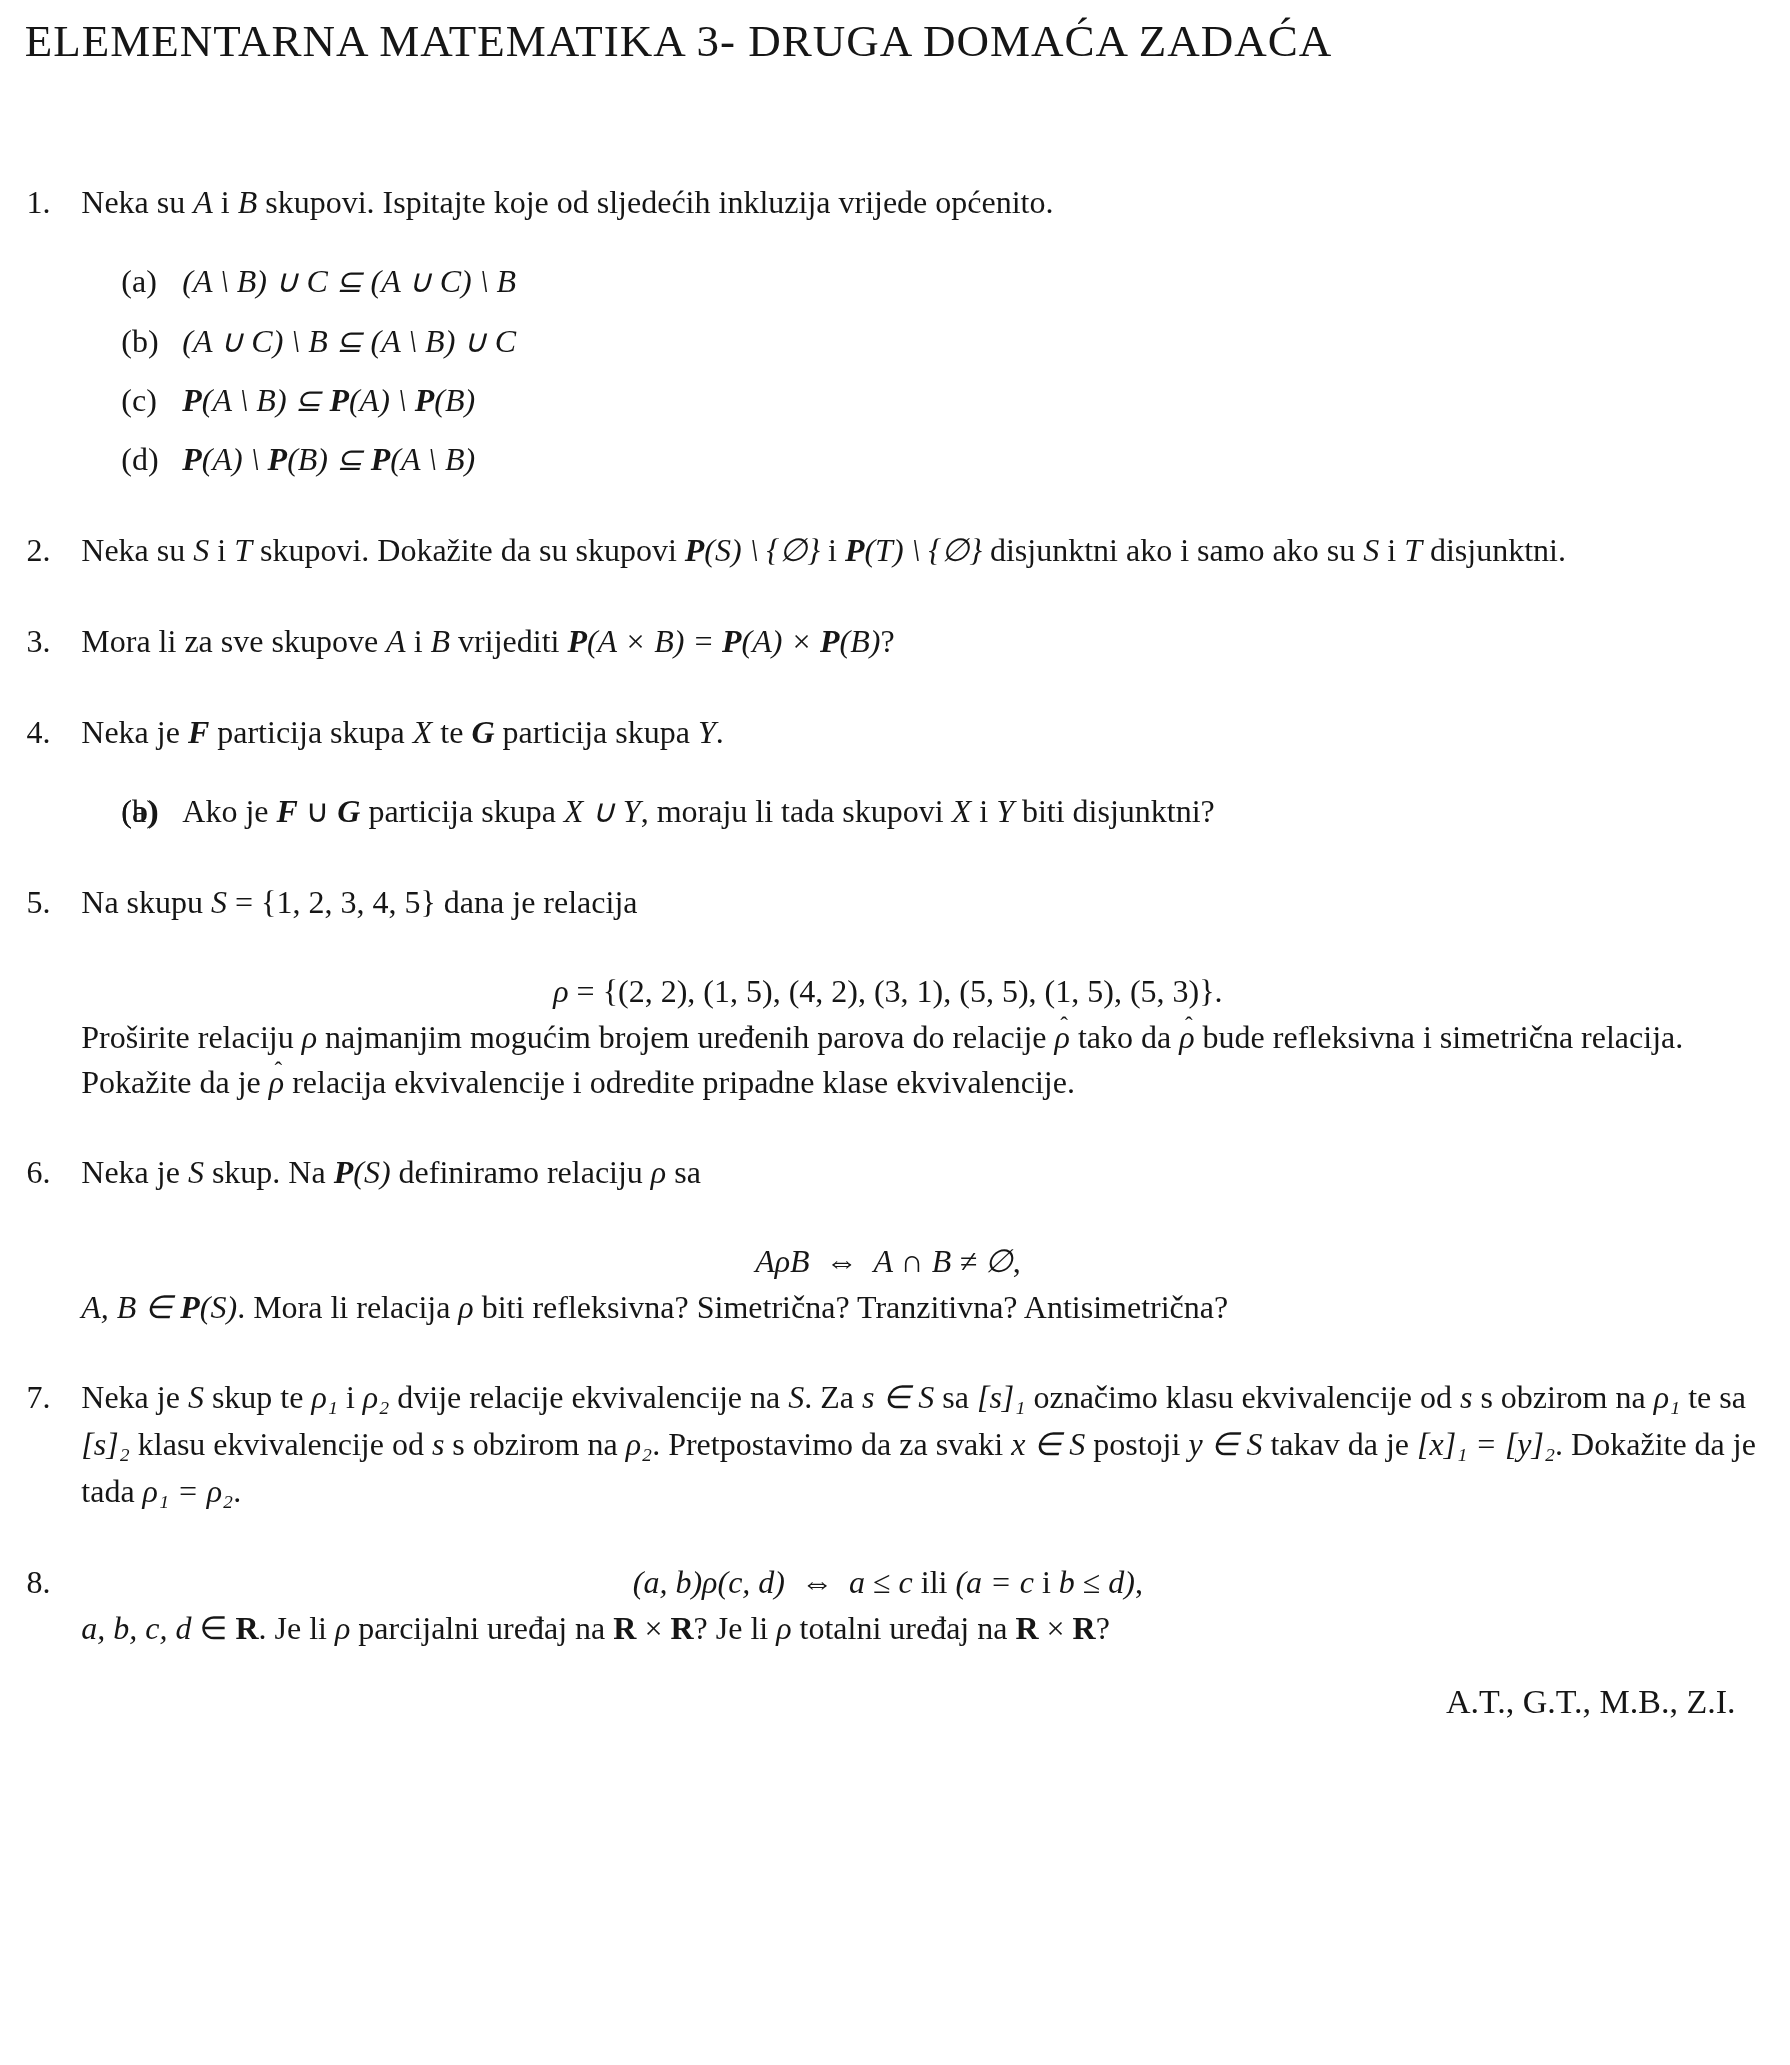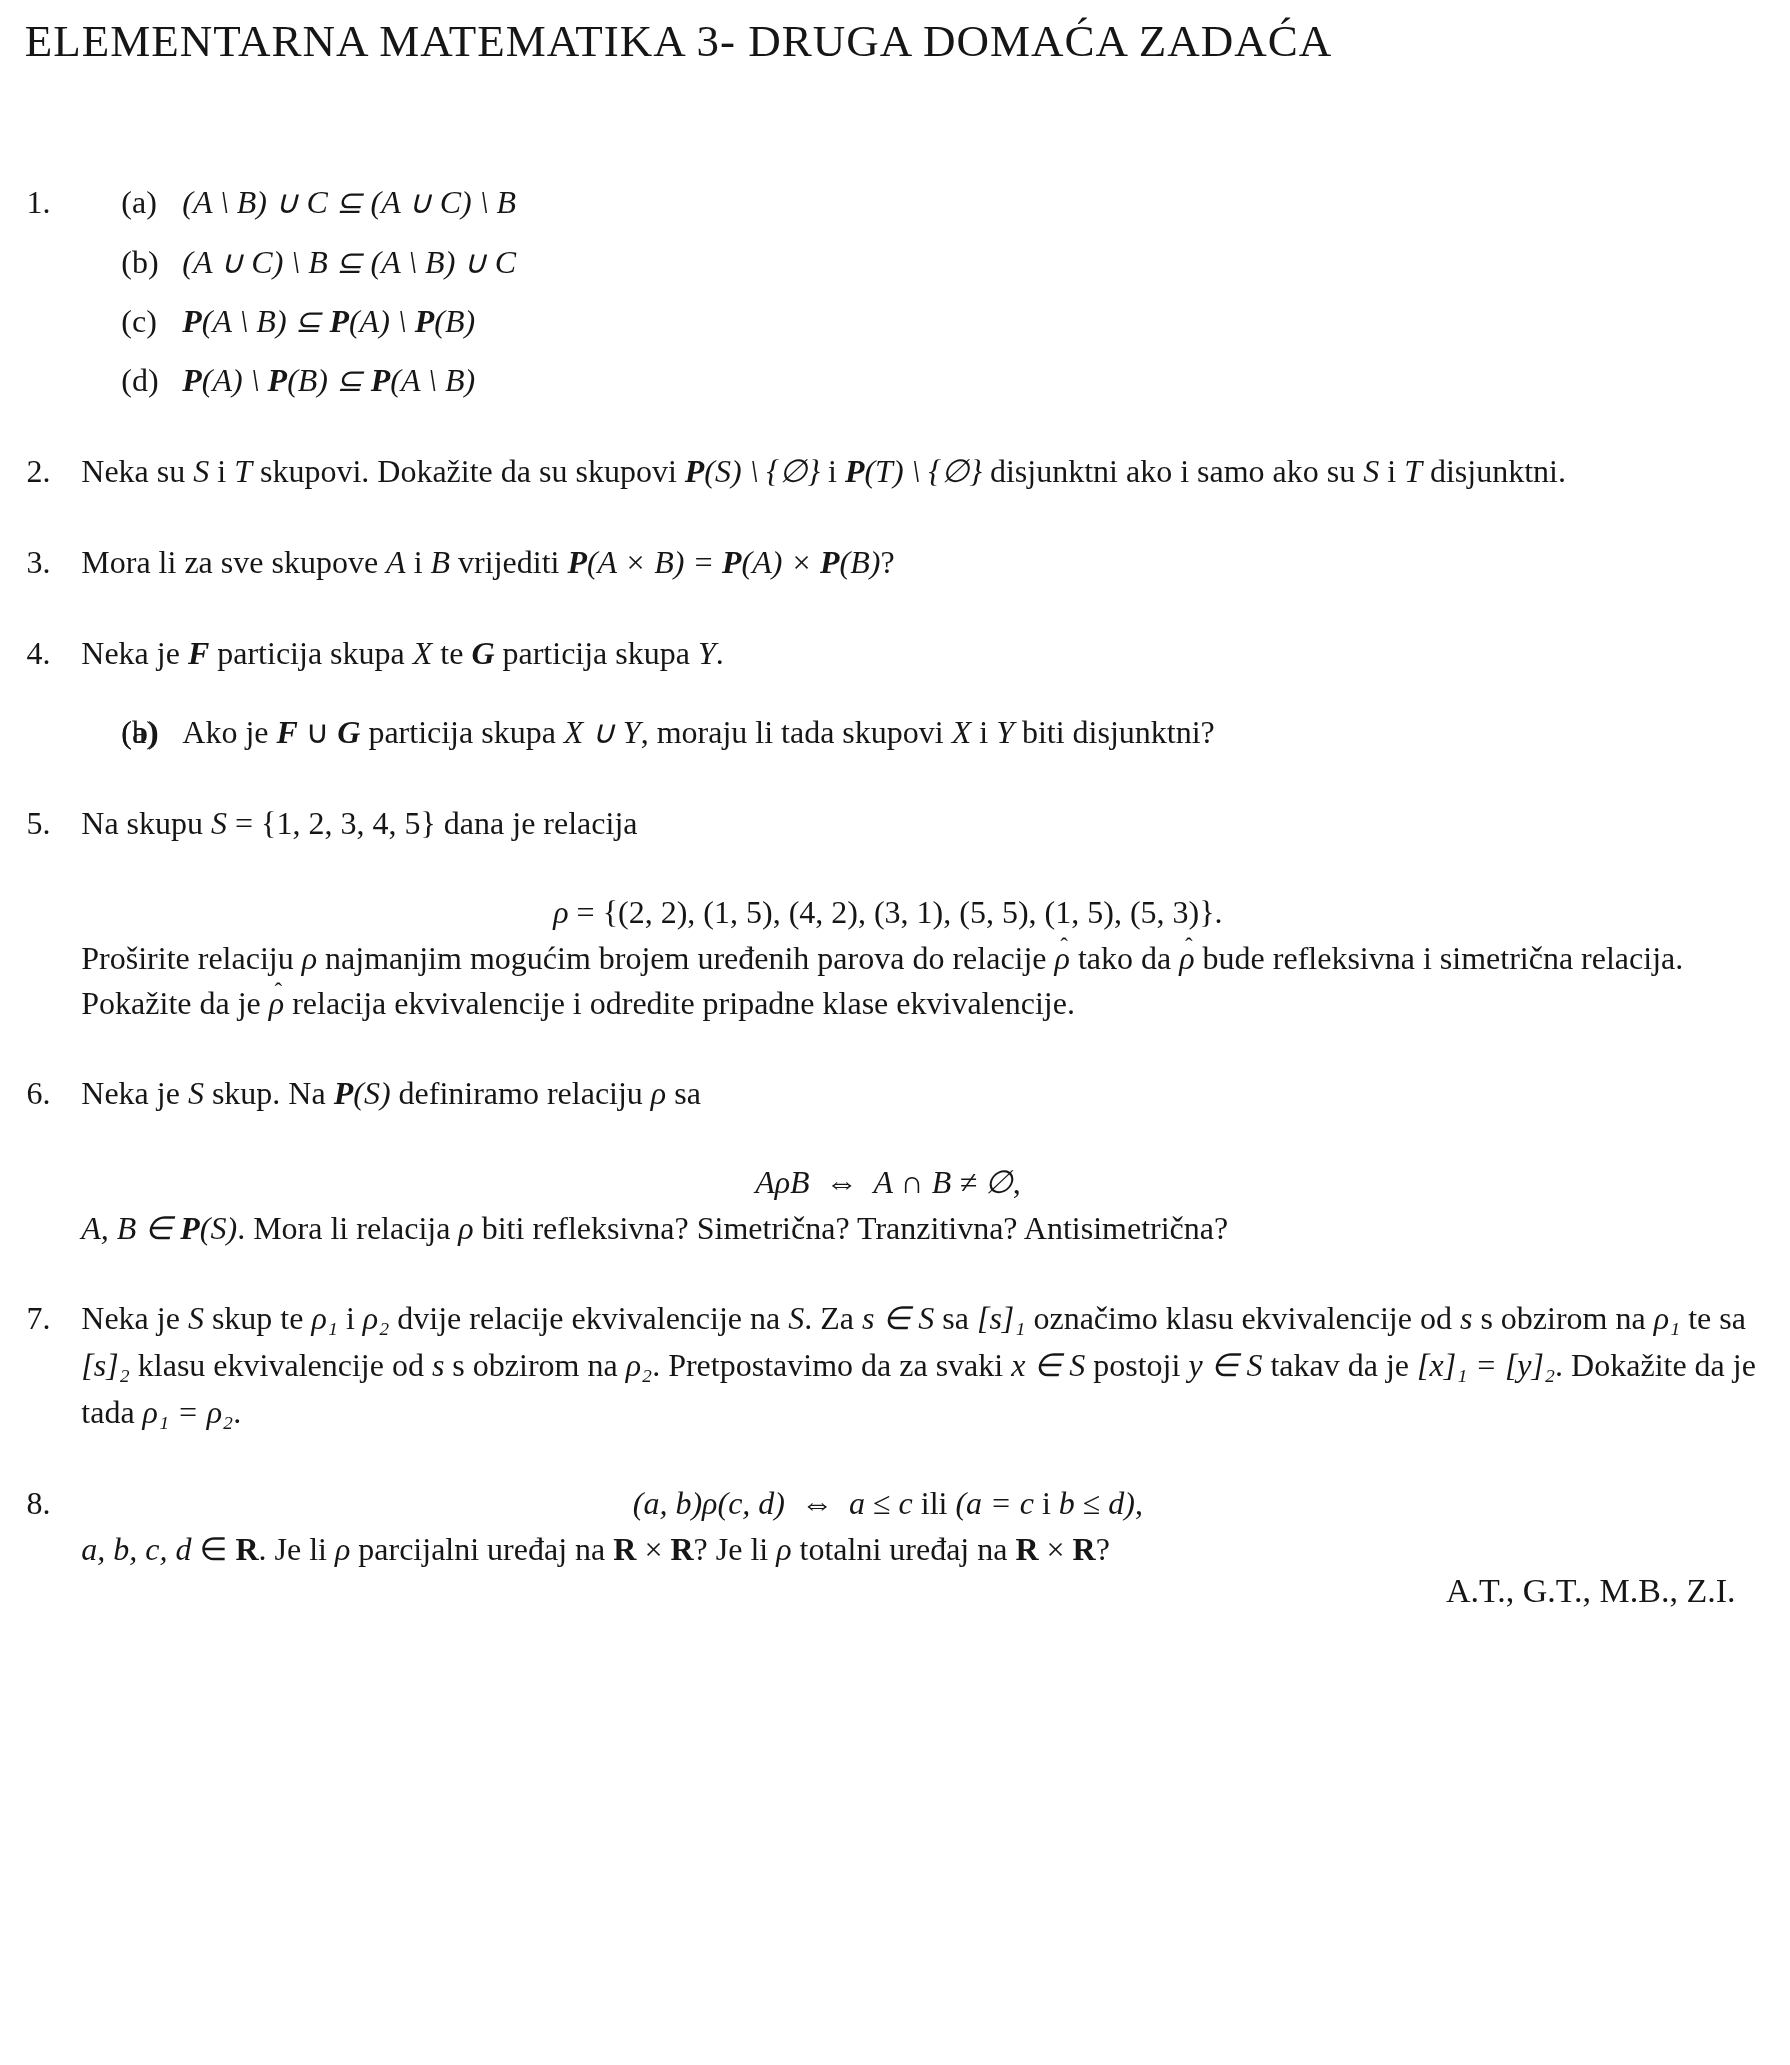--- a/index.html
+++ b/index.html
@@ -59,20 +59,21 @@
     white-space: pre-wrap;
   }
   .cont {
     padding-left: 68px;
     padding-right: 3.8px;
     font-size: 32px;
     line-height: 45px;
   }
   .footer {
     text-align: right;
+    margin-top: 32px;
     padding-right: 27px;
     font-size: 34px;
   }
   
   .m   { font-style: italic; }
   .cal { font-style: italic; font-weight: 700; }
   .b   { font-weight: 700; }
   .hat { font-style: italic; position: relative; display: inline-block; }
   .hat-mark {
     position: absolute;
@@ -88,20 +89,21 @@
 <body>
 
 <div class="page">
 
   <h1 class="title">ELEMENTARNA MATEMATIKA 3- DRUGA DOMAĆA ZADAĆA</h1>
 
   <div class="content">
 
     <div class="item gap-title">
       <span class="num">1.</span>
+      <span class="runs">Neka su <span class="m">A</span> i <span class="m">B</span> skupovi. Ispitajte koje od sljedećih inkluzija vrijede općenito.</span>
     </div>
     <div class="sub first">
       <span class="sub-label">(a)</span>
       <span class="runs"><span class="m">(A \ B) ∪ C ⊆ (A ∪ C) \ B</span></span>
     </div>
     <div class="sub">
       <span class="sub-label">(b)</span>
       <span class="runs"><span class="m">(A ∪ C) \ B ⊆ (A \ B) ∪ C</span></span>
     </div>
     <div class="sub">

